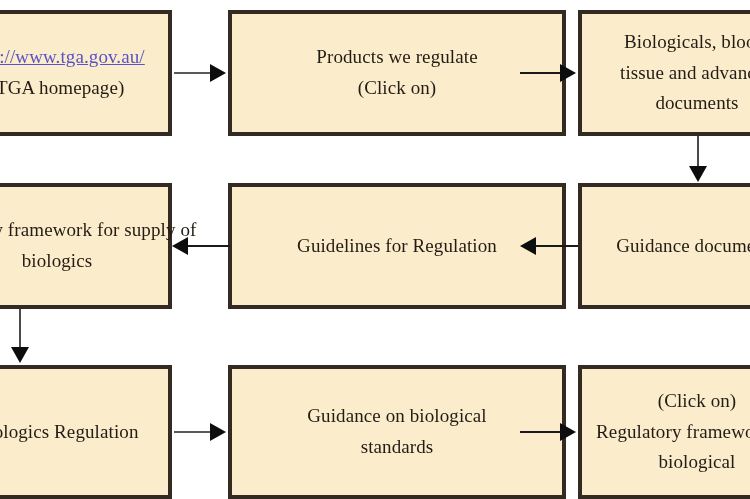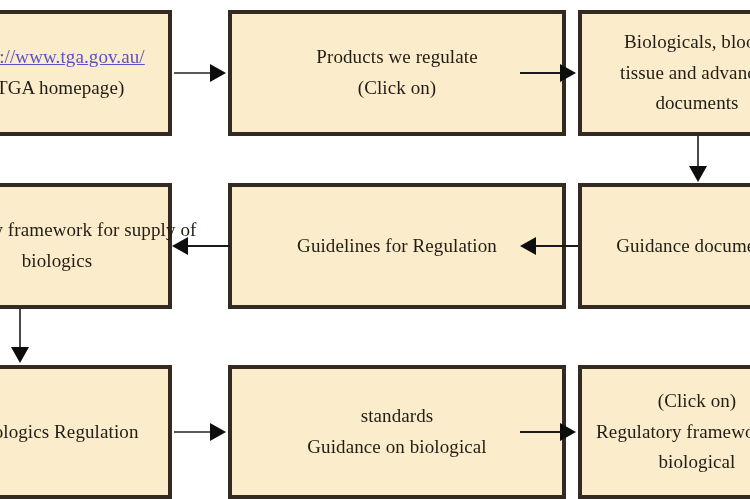--- a/index.html
+++ b/index.html
@@ -121,22 +121,22 @@
 
   <div class="node col-3 row-2">
     <span class="ln">Guidance documents</span>
   </div>
 
   <div class="node col-1 row-3">
     <span class="ln">Biologics Regulation</span>
   </div>
 
   <div class="node col-2 row-3">
+    <span class="ln">Guidance on biological</span>
     <span class="ln">standards</span>
-    <span class="ln">Guidance on biological</span>
   </div>
 
   <div class="node col-3 row-3">
     <span class="ln">(Click on)</span>
     <span class="ln">Regulatory framework for</span>
     <span class="ln">biological</span>
   </div>
 
   <div class="conn" style="left:174px; top:64px; width:54px; height:18px;">
     <div class="h-shaft" style="position:absolute; left:0; top:8px; width:40px;"></div>

